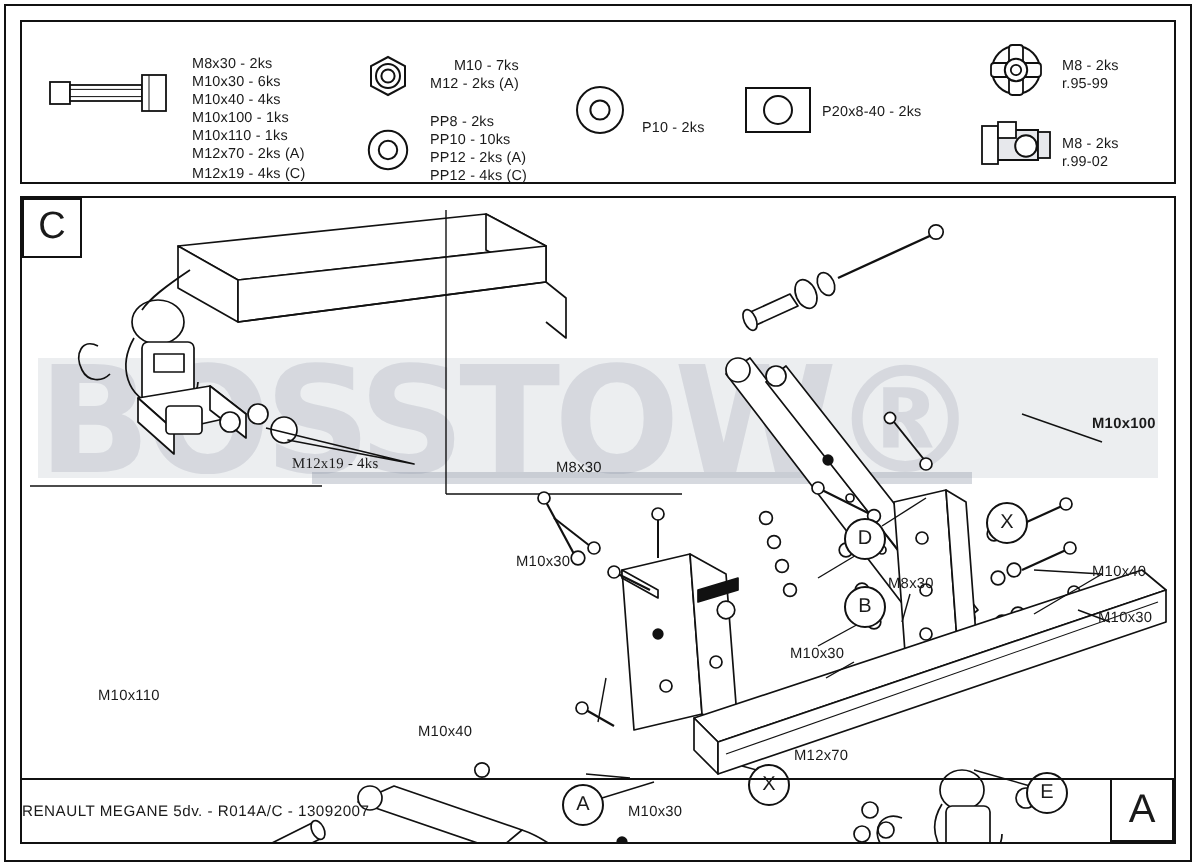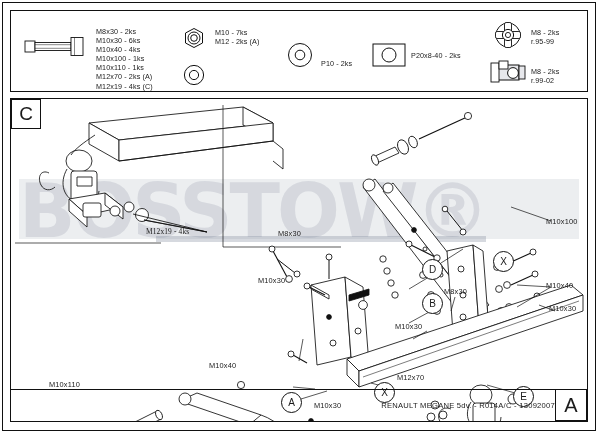--- a/index.html
+++ b/index.html
@@ -22,21 +22,21 @@
               border:1.1px solid #111;box-sizing:border-box;overflow:hidden;}
 
   .corner-box{position:absolute;border:1.1px solid #111;box-sizing:border-box;
               display:flex;align-items:center;justify-content:center;
               font-size:19px;background:#fff;}
   .cbox-c{left:0;top:0;width:30px;height:30px;}
   .cbox-a{right:0;bottom:0;width:32px;height:32px;font-size:20px;}
 
   .titlestrip{position:absolute;left:0;bottom:0;right:32px;height:32px;
               border-top:1.1px solid #111;box-sizing:border-box;
-              display:flex;align-items:center;justify-content:flex-end;}
+              display:flex;align-items:center;justify-content:flex-start;}
   .titlestrip span{font-size:7.6px;letter-spacing:.25px;}
 
   
   .wm{position:absolute;left:18px;top:168px;width:560px;height:92px;
       pointer-events:none;overflow:hidden;}
   .wm-text{font-size:74px;font-weight:bold;color:#c9ccd4;opacity:.62;
            letter-spacing:-3px;white-space:nowrap;line-height:92px;
            font-family:"DejaVu Sans",sans-serif;}
   .wm-band{position:absolute;left:18px;top:186px;width:560px;height:56px;
            background:rgba(160,168,180,.20);}
@@ -76,29 +76,33 @@
 M12x70 - 2ks (A)
 M12x19 - 4ks (C)</div>
 
     <div class="pcell" style="left:172px;top:16px;">
       <svg width="22" height="22">
         <polygon points="11,1.5 19.5,6 19.5,16 11,20.5 2.5,16 2.5,6" fill="#fff" stroke="#111" stroke-width="1"></polygon>
         <circle cx="11" cy="11" r="6" fill="#fff" stroke="#111" stroke-width="1"></circle>
         <circle cx="11" cy="11" r="3.3" fill="#fff" stroke="#111" stroke-width="1"></circle>
       </svg>
     </div>
-    <div class="pcell ptext" style="left:204px;top:17px;">M10 - 7ks
+    <div class="pcell ptext" style="left:204px;top:17px;text-align:right;">M10 - 7ks
 M12 - 2ks (A)</div>
 
     <div class="pcell" style="left:172px;top:53px;">
       <svg width="22" height="22">
         <circle cx="11" cy="11" r="9.6" fill="#fff" stroke="#111" stroke-width="1"></circle>
         <circle cx="11" cy="11" r="4.6" fill="#fff" stroke="#111" stroke-width="1"></circle>
       </svg>
     </div>
+    <div class="pcell ptext" style="left:204px;top:45px;">PP8 - 2ks
+PP10 - 10ks
+PP12 - 2ks (A)
+PP12 - 4ks (C)</div>
 
     <div class="pcell" style="left:275px;top:30px;">
       <svg width="28" height="28">
         <circle cx="14" cy="14" r="11.5" fill="#fff" stroke="#111" stroke-width="1"></circle>
         <circle cx="14" cy="14" r="4.8" fill="#fff" stroke="#111" stroke-width="1"></circle>
       </svg>
     </div>
     <div class="pcell ptext" style="left:310px;top:48px;">P10 - 2ks</div>
 
     <div class="pcell" style="left:361px;top:32px;">
@@ -334,29 +338,29 @@
       <span>A</span>
       </div>
     <div class="mark" style="left:363px;top:283px;">
       <span>X</span>
       </div>
 
     <div class="mark" style="left:502px;top:287px;">
       <span>E</span>
       </div>
 
-    <div class="lbl" style="left:535px;top:118px;">M10x100</div>
+    <div class="lbl" style="left:535px;top:108px;font-weight:bold;">M10x100</div>
     <div class="lbl" style="left:535px;top:182px;">M10x40</div>
     <div class="lbl" style="left:538px;top:205px;">M10x30</div>
     <div class="lbl" style="left:433px;top:188px;">M8x30</div>
     <div class="lbl" style="left:384px;top:223px;">M10x30</div>
     <div class="lbl" style="left:135px;top:128px;font-family:Liberation Serif, serif;">M12x19 - 4ks</div>
     <div class="lbl" style="left:267px;top:130px;">M8x30</div>
     <div class="lbl" style="left:247px;top:177px;">M10x30</div>
-    <div class="lbl" style="left:38px;top:244px;margin-top:37px;">M10x110</div>
+    <div class="lbl" style="left:38px;top:244px;">M10x110</div>
     <div class="lbl" style="left:198px;top:262px;">M10x40</div>
     <div class="lbl" style="left:303px;top:302px;">M10x30</div>
     <div class="lbl" style="left:386px;top:274px;">M12x70</div>
 
     <div class="corner-box cbox-c">
       <span>C</span>
     </div>
     <div class="titlestrip">
       <span>RENAULT MEGANE 5dv. - R014A/C - 13092007</span>
     </div>

